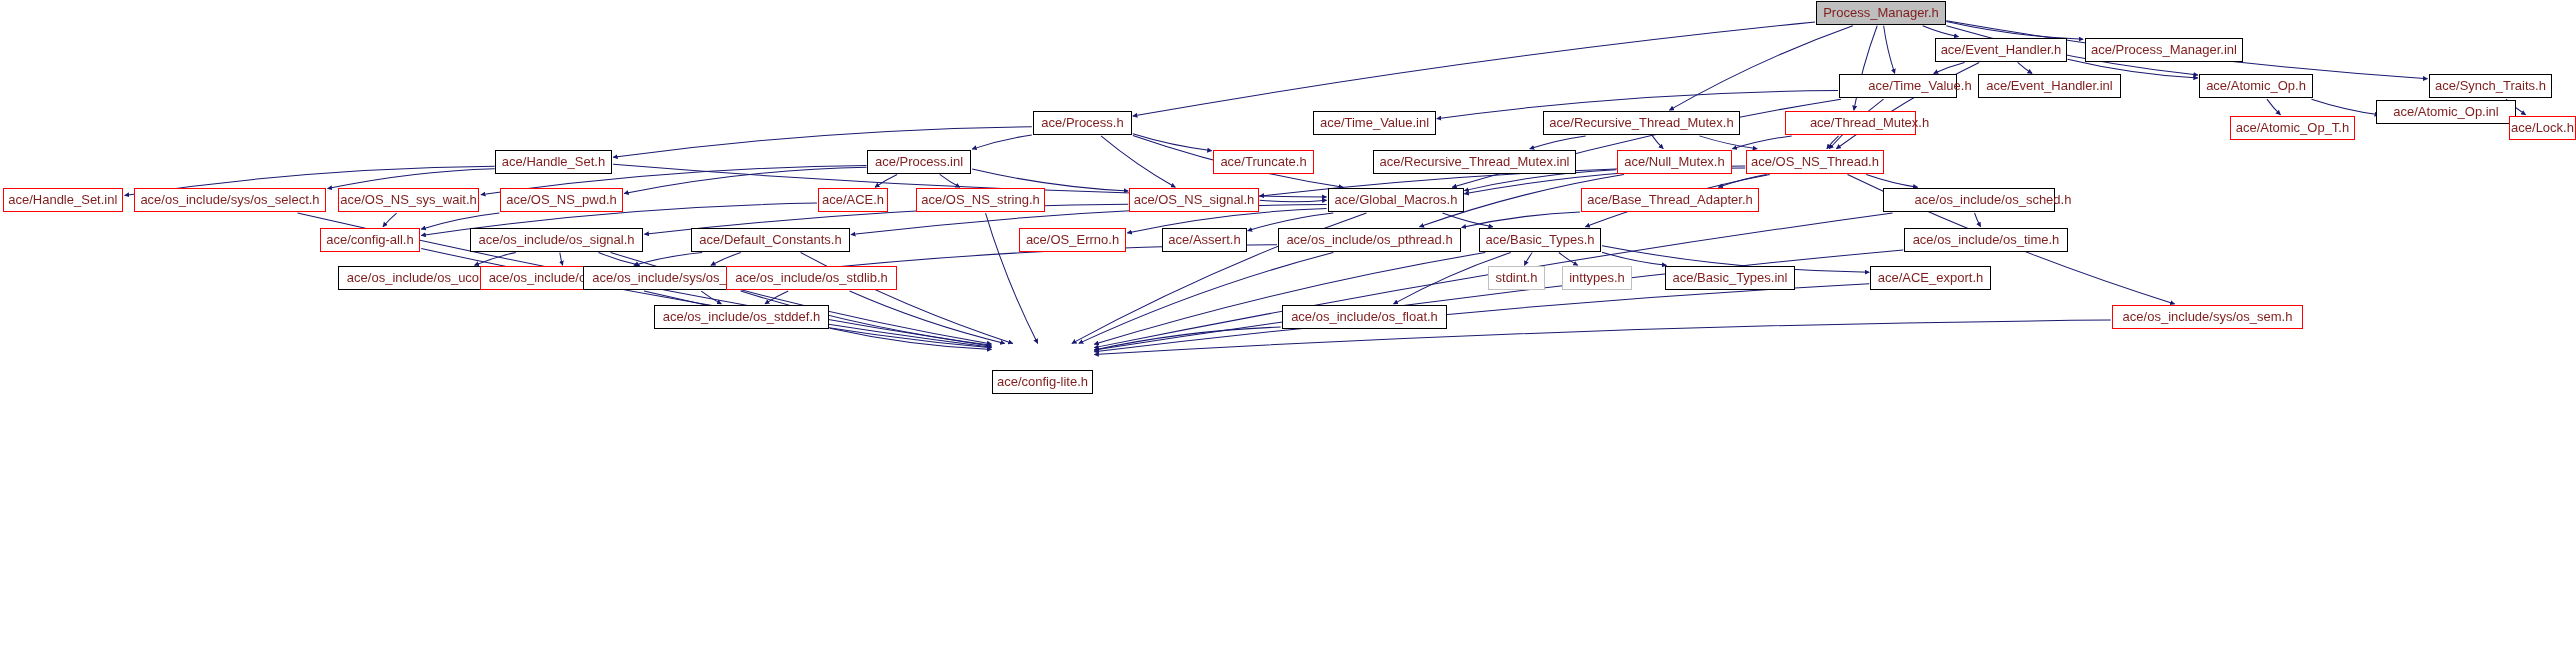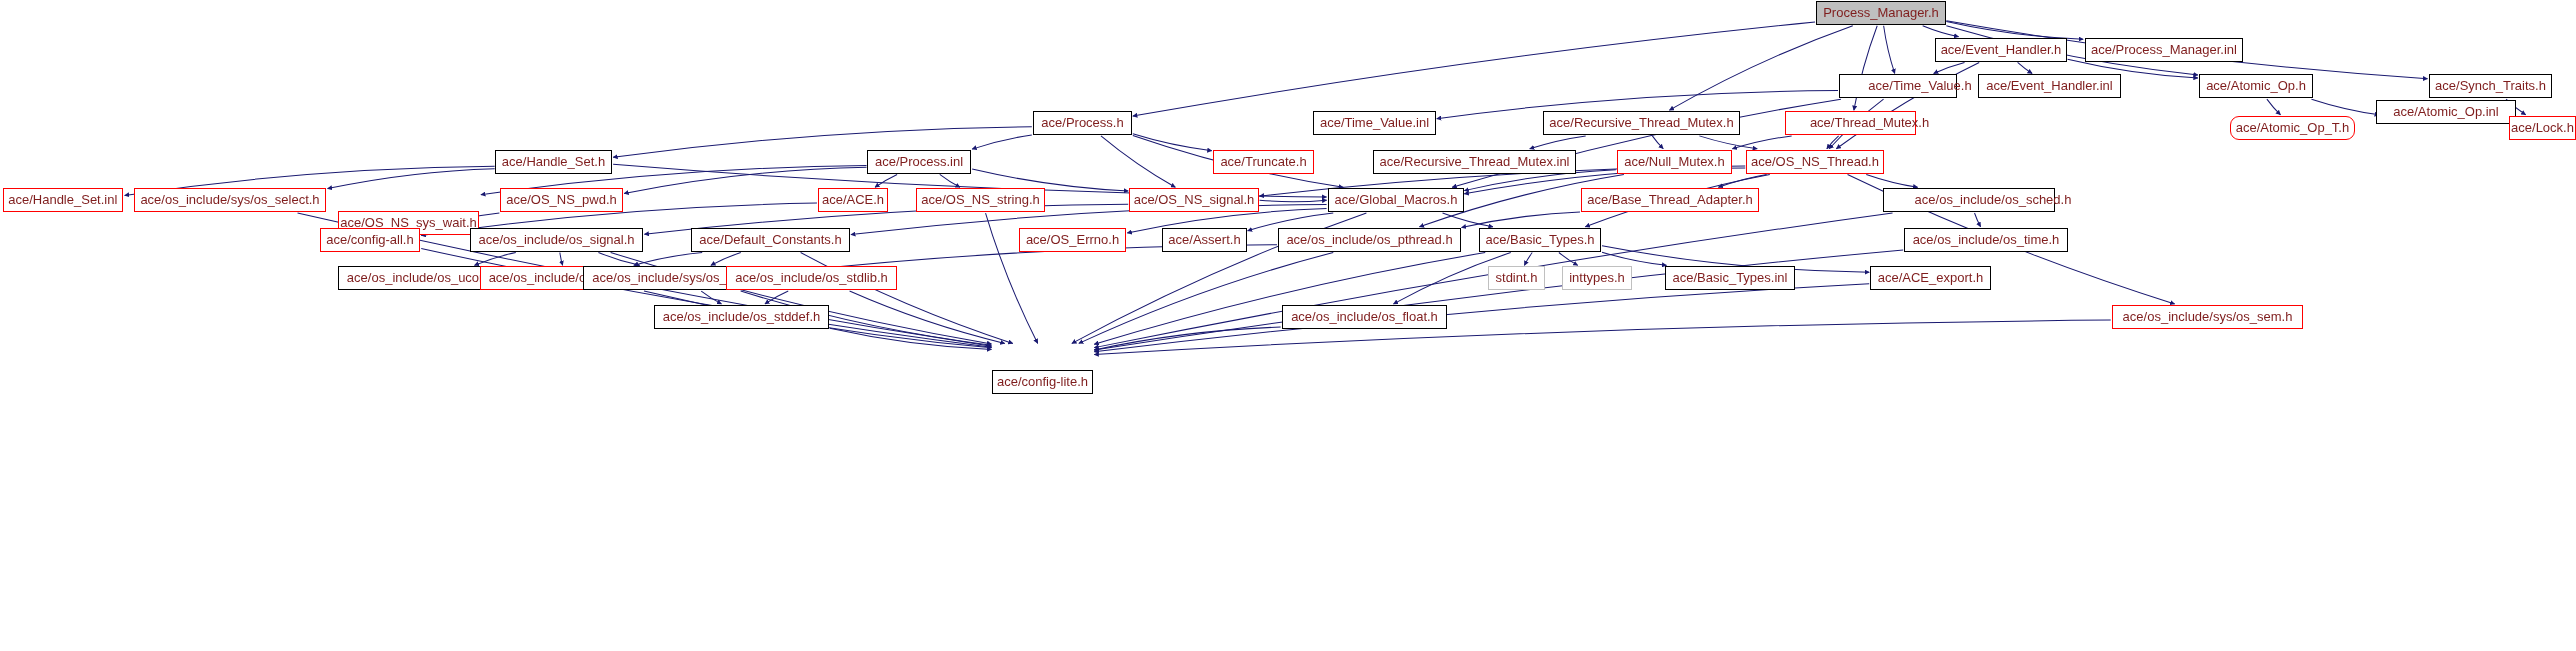--- a/index.html
+++ b/index.html
@@ -171,21 +171,21 @@
       </div>
       <div class="node" style="left: 1978px; top: 74px; width: 143px;">
         <span class="node-label">ace/Event_Handler.inl</span>
       </div>
       <div class="node" style="left: 2199px; top: 74px; width: 114px; align-items: center;">
         <span class="node-label">ace/Atomic_Op.h</span>
       </div>
       <div class="node" style="left: 2429px; top: 74px; width: 123px;">
         <span class="node-label">ace/Synch_Traits.h</span>
       </div>
-      <div class="node red" style="left: 2230px; top: 116px; width: 125px; border-radius: 9px;">
+      <div class="node red" style="left: 2230px; top: 116px; width: 125px;">
         <span class="node-label">ace/Atomic_Op_T.h</span>
       </div>
       <div class="node" style="left: 2376px; top: 100px; width: 140px;">
         <span class="node-label">ace/Atomic_Op.inl</span>
       </div>
       <div class="node red" style="left: 2509px; top: 116px; width: 67px;">
         <span class="node-label">ace/Lock.h</span>
       </div>
       <div class="node" style="left: 1033px; top: 111px; width: 99px;">
         <span class="node-label">ace/Process.h</span>
@@ -216,21 +216,21 @@
       </div>
       <div class="node red" style="left: 1746px; top: 150px; width: 138px;">
         <span class="node-label">ace/OS_NS_Thread.h</span>
       </div>
       <div class="node red" style="left: 2.8px; top: 188px; width: 120px;">
         <span class="node-label">ace/Handle_Set.inl</span>
       </div>
       <div class="node red" style="left: 134px; top: 188px; width: 192px;">
         <span class="node-label">ace/os_include/sys/os_select.h</span>
       </div>
-      <div class="node red" style="left: 338px; top: 188px; width: 141px; margin-top: 23px;">
+      <div class="node red" style="left: 338px; top: 188px; width: 141px;">
         <span class="node-label">ace/OS_NS_sys_wait.h</span>
       </div>
       <div class="node red" style="left: 500px; top: 188px; width: 123px;">
         <span class="node-label">ace/OS_NS_pwd.h</span>
       </div>
       <div class="node red" style="left: 818px; top: 188px; width: 70px;">
         <span class="node-label">ace/ACE.h</span>
       </div>
       <div class="node red" style="left: 916px; top: 188px; width: 129px;">
         <span class="node-label">ace/OS_NS_string.h</span>

